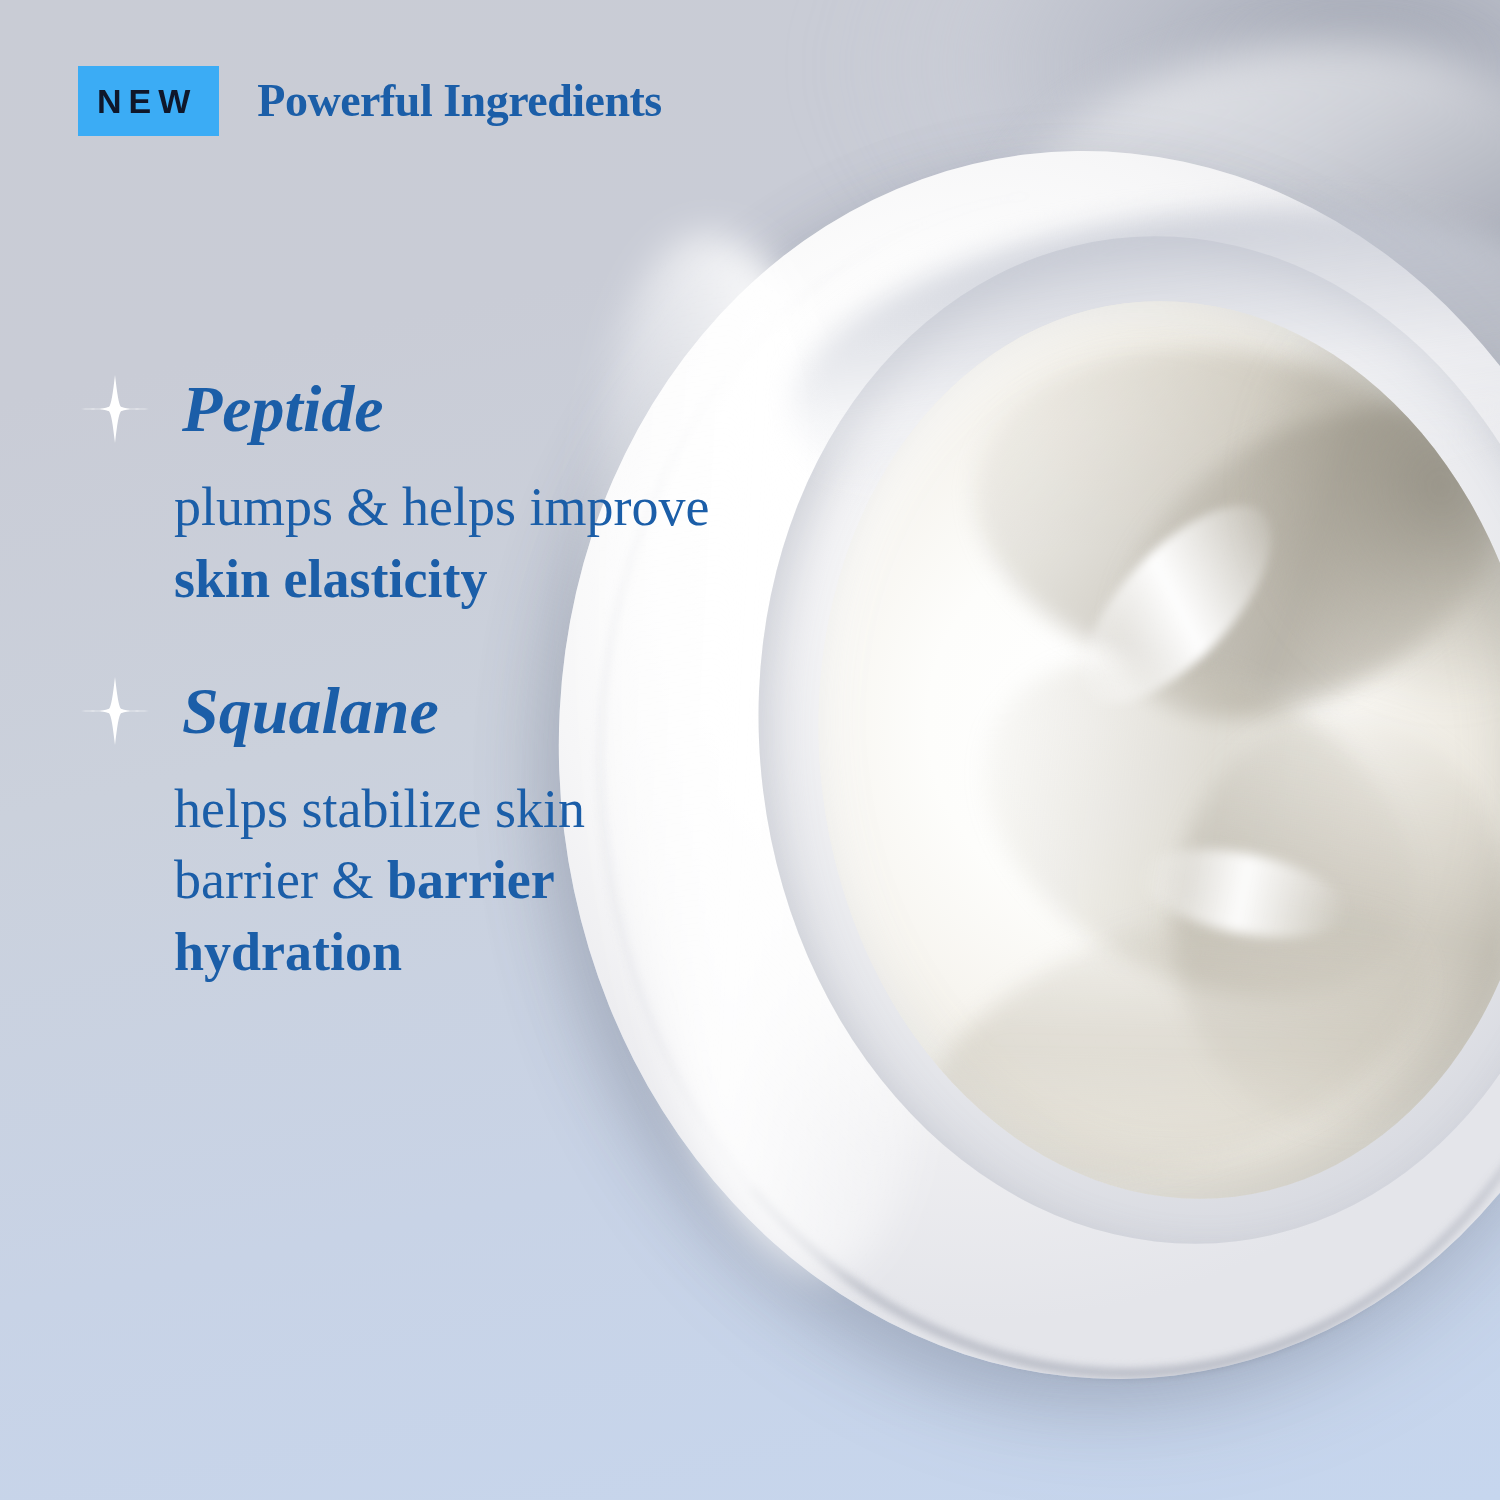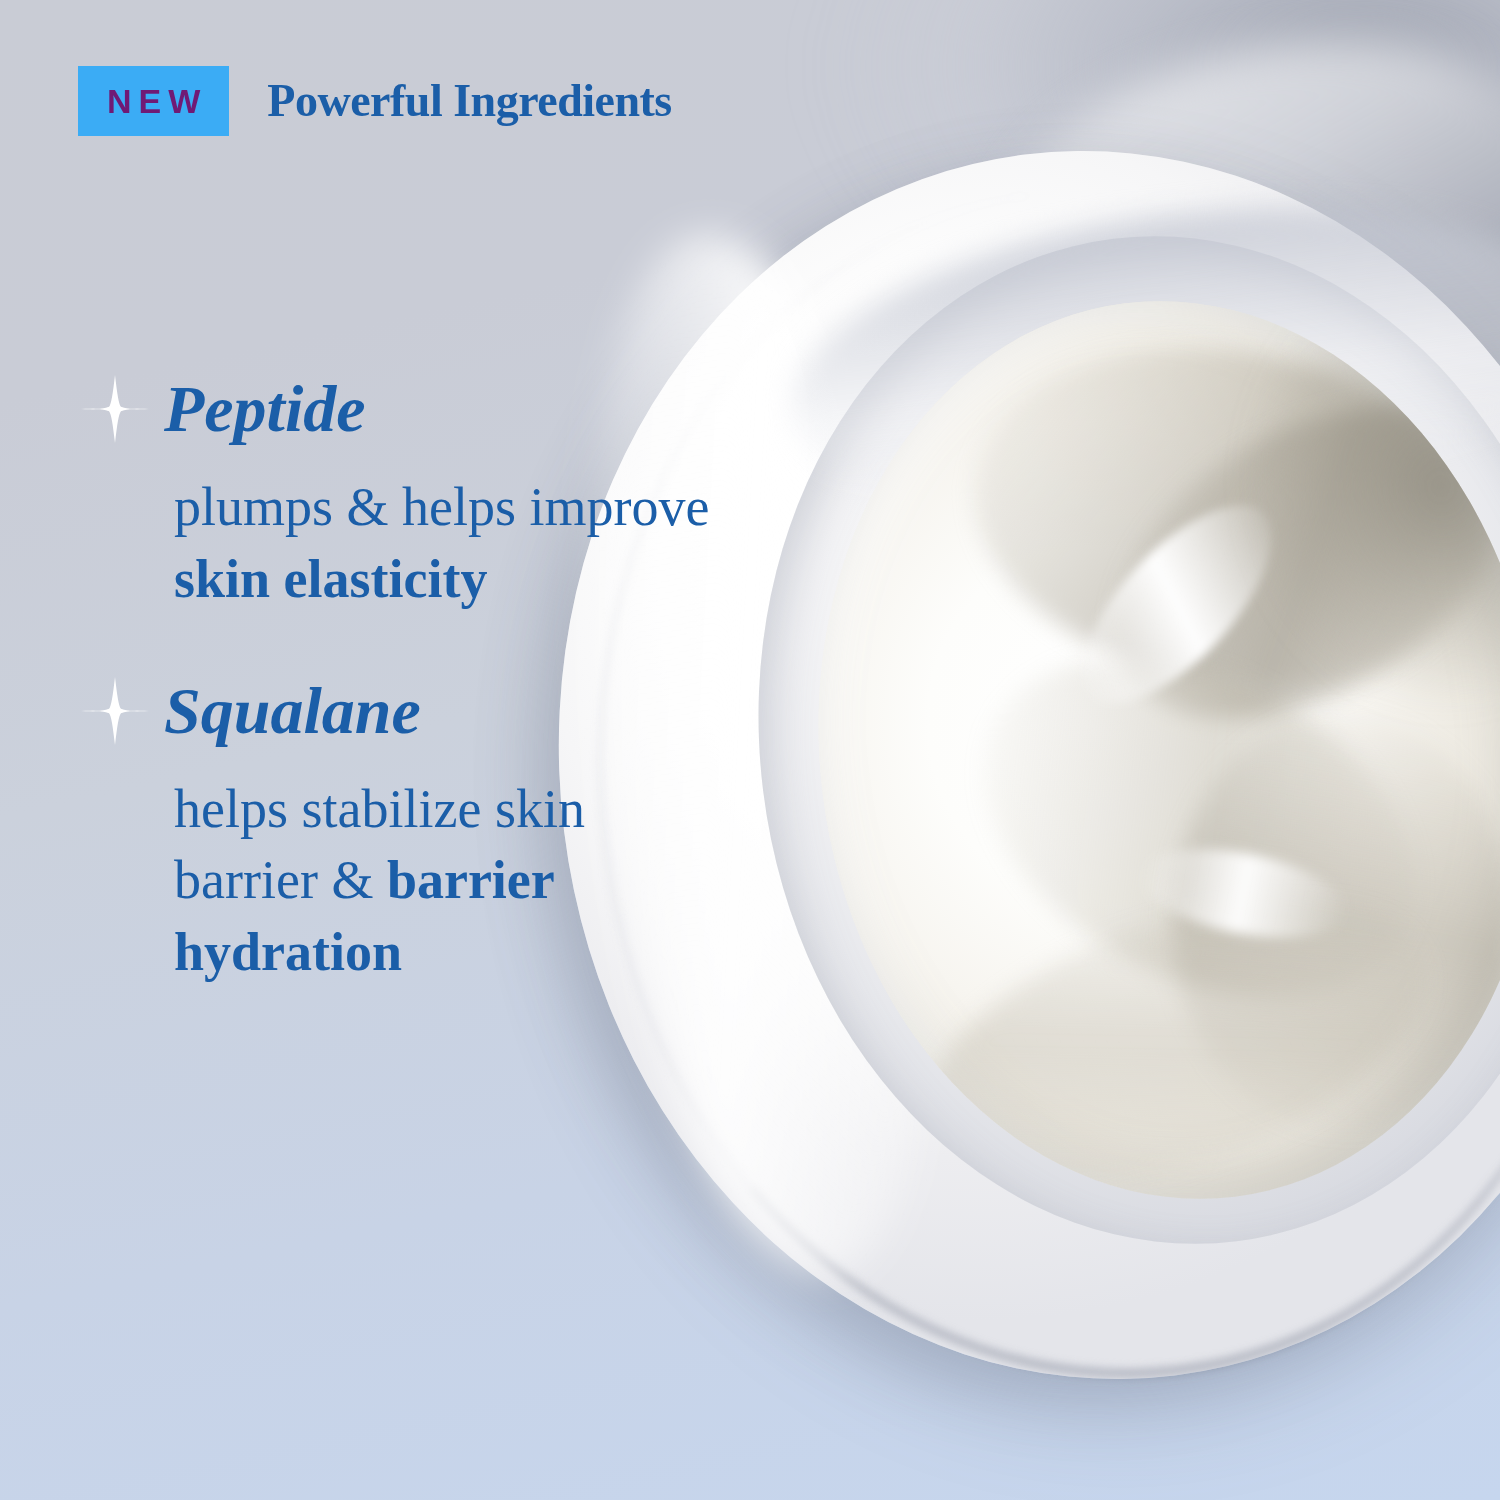--- a/index.html
+++ b/index.html
@@ -166,26 +166,26 @@
   
   .header {
     position: absolute;
     left: 78px; top: 66px;
     display: flex;
     align-items: center;
     gap: 38px;
   }
   .new-badge {
     background: #3bacf5;
-    color: #701a75;
+    color: #0f172a;
     font-family: "Liberation Sans", sans-serif;
     font-weight: 700;
     font-size: 34px;
     letter-spacing: 7px;
-    padding: 18px 22px 18px 29px;
+    padding: 18px 22px 18px 19px;
     line-height: 1;
   }
   .page-title {
     color: #1b5ea8;
     font-family: "Liberation Serif", serif;
     font-weight: 700;
     font-size: 46px;
     line-height: 1;
     letter-spacing: -0.5px;
     white-space: nowrap;
@@ -198,21 +198,21 @@
     top: 372px;
     width: 640px;
   }
   .ingredient {
     position: relative;
     margin-bottom: 58px;
   }
   .ing-head {
     display: flex;
     align-items: center;
-    gap: 12px;
+    gap: 30px;
     margin-bottom: 26px;
   }
   .sparkle {
     width: 74px;
     height: 74px;
     flex: 0 0 74px;
     display: block;
   }
   .ing-name {
     color: #1b5ea8;

